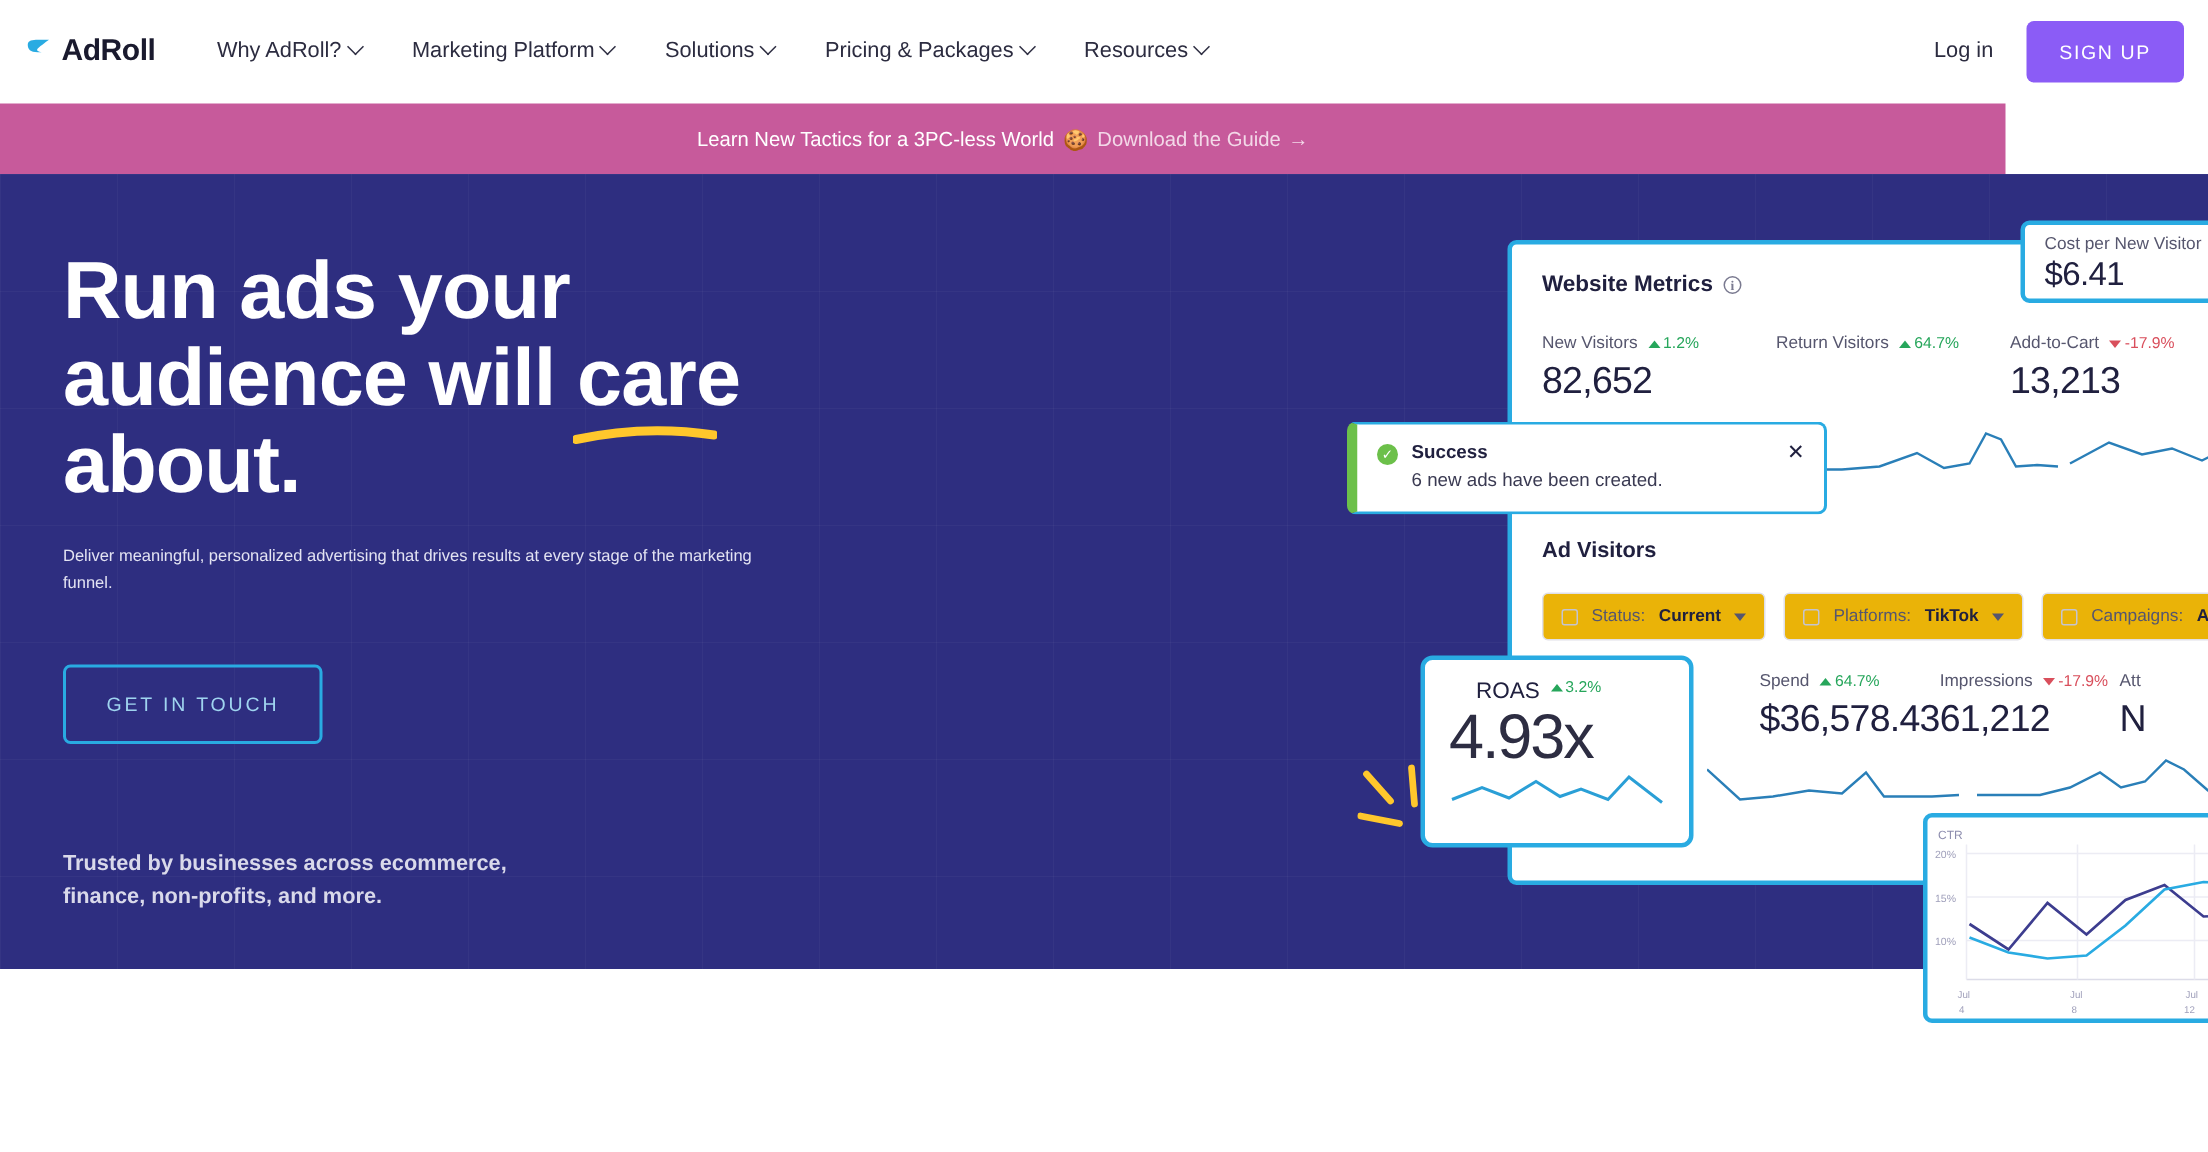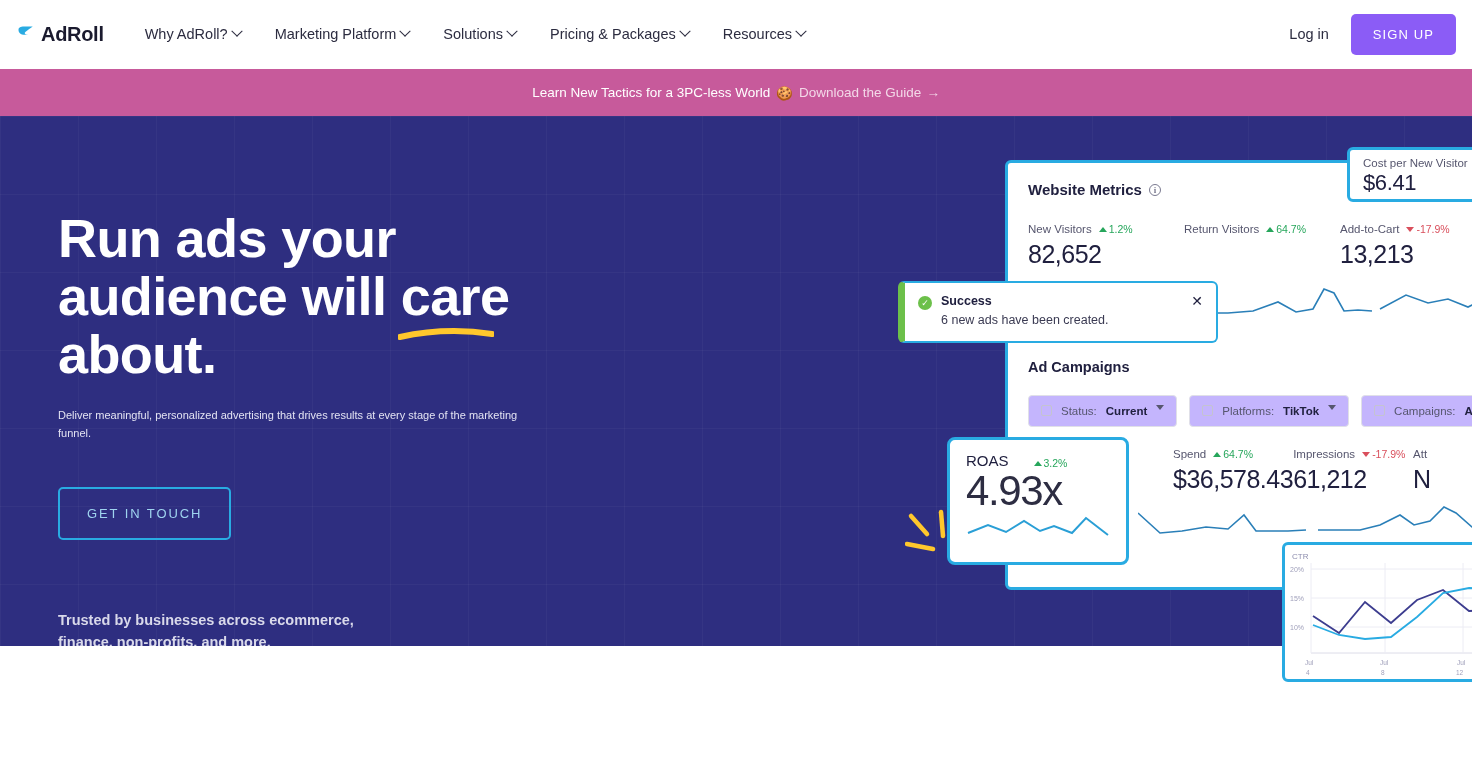--- a/index.html
+++ b/index.html
@@ -47,21 +47,21 @@
   .signup-btn {
     background: #8b5cf6; color: #ffffff;
     font-size: 13px; letter-spacing: 1.1px; font-weight: 500;
     padding: 13px 22px; border-radius: 5px; border: none;
     cursor: pointer; font-family: "Liberation Sans", sans-serif;
   }
 
   
   .banner {
     position: absolute; top: 69px; left: 0;
-    width: 1472px; height: 47px;
+    width: 1337px; height: 47px;
     background: #c75a9b;
     display: flex; align-items: center; justify-content: center;
     gap: 6px;
   }
   .banner-text { font-size: 13.5px; color: #ffffff; }
   .banner-emoji { font-size: 13.5px; }
   .banner-link {
     font-size: 13.5px; color: #f3d8e8; cursor: pointer;
     display: flex; align-items: flex-start; gap: 5px;
   }
@@ -70,21 +70,21 @@
   .hero {
     position: absolute; top: 116px; left: 0;
     width: 1472px; height: 530px;
     background-color: #2e2e80;
     background-image:
       linear-gradient(to right, rgba(255,255,255,0.035) 1px, transparent 1px),
       linear-gradient(to bottom, rgba(255,255,255,0.035) 1px, transparent 1px);
     background-size: 78px 78px;
     overflow: hidden;
   }
-  .hero-left { position: absolute; left: 58px; top: 50px; width: 560px; margin-top: 44px; }
+  .hero-left { position: absolute; left: 42px; top: 50px; width: 560px; }
   .headline {
     font-size: 54px; font-weight: bold; color: #ffffff;
     line-height: 1.07; letter-spacing: -0.6px;
   }
   .hl-care { position: relative; display: inline-block; }
   .hl-underline {
     position: absolute; left: -3px; bottom: -14px; width: 96px; height: 14px;
   }
   .subhead {
     margin-top: 24px; font-size: 11px; color: #e3e3f2;
@@ -149,24 +149,24 @@
 
   .dash-subtitle {
     position: absolute; left: 20px; top: 196px;
     font-size: 14.5px; font-weight: bold; color: #20203f;
   }
   .filters {
     position: absolute; left: 20px; top: 232px;
     display: flex; gap: 12px;
   }
   .filter {
-    display: flex; gap: 9px;
+    display: flex; align-items: center; gap: 9px;
     border: 1px solid #e0e0e8; border-radius: 4px;
     padding: 9px 12px; font-size: 11.5px; color: #56566e;
-    background: #c4b5fd; white-space: nowrap; cursor: pointer;
+    background: #eab308; white-space: nowrap; cursor: pointer;
   }
   .fcheck { width: 11px; height: 11px; border: 1.2px solid #c4c4d0; border-radius: 2px; }
   .fval { color: #20203f; font-weight: bold; }
   .fcaret {
     width: 0; height: 0; border-left: 4px solid transparent;
     border-right: 4px solid transparent; border-top: 5px solid #56566e;
   }
 
   .metrics-row2 {
     position: absolute; left: 165px; top: 285px;
@@ -205,21 +205,21 @@
     margin-left: auto; font-size: 14px; color: #20203f; cursor: pointer;
     line-height: 1;
   }
 
   .roas-card {
     position: absolute; left: 947px; top: 437px;
     width: 182px; height: 128px;
     background: #ffffff; border: 3px solid #29abe2; border-radius: 8px;
     padding: 12px 16px;
   }
-  .roas-head { display: flex; align-items: flex-end; gap: 25px; }
+  .roas-head { display: flex; align-items: flex-start; gap: 7px; margin-left: 18px; }
   .roas-label { font-size: 15px; color: #20203f; }
   .roas-val { font-size: 42px; color: #2d2d42; letter-spacing: -1.4px; margin-top: -2px; }
 
   .ctr-card {
     position: absolute; left: 1282px; top: 542px;
     width: 250px; height: 140px;
     background: #ffffff; border: 3px solid #29abe2; border-radius: 6px;
     overflow: hidden;
   }
 </style>
@@ -334,21 +334,21 @@
       <div class="metric-val">13,213</div>
     </div>
   </div>
 
   <svg class="spark-row" viewBox="0 0 500 40" preserveAspectRatio="none">
     <path d="M0 28 L30 25 L48 28 L62 12 L76 26 L110 27 L140 24 L156 28" stroke="#2a7fb8" stroke-width="1.6" fill="none"></path>
     <path d="M170 28 L200 28 L225 26 L250 17 L268 27 L285 24 L296 4 L306 8 L316 26 L330 25 L344 26" stroke="#2a7fb8" stroke-width="1.6" fill="none"></path>
     <path d="M352 24 L378 10 L400 18 L420 14 L440 22 L462 11 L480 18 L500 14" stroke="#2a7fb8" stroke-width="1.6" fill="none"></path>
   </svg>
 
-  <div class="dash-subtitle">Ad Campaigns</div>
+  <div class="dash-subtitle">Ad Visitors</div>
 
   <div class="filters">
     <div class="filter">
       <span class="fcheck"></span>
       <span>Status:</span>
       <span class="fval">Current</span>
       <span class="fcaret"></span>
     </div>
     <div class="filter">
       <span class="fcheck"></span>

